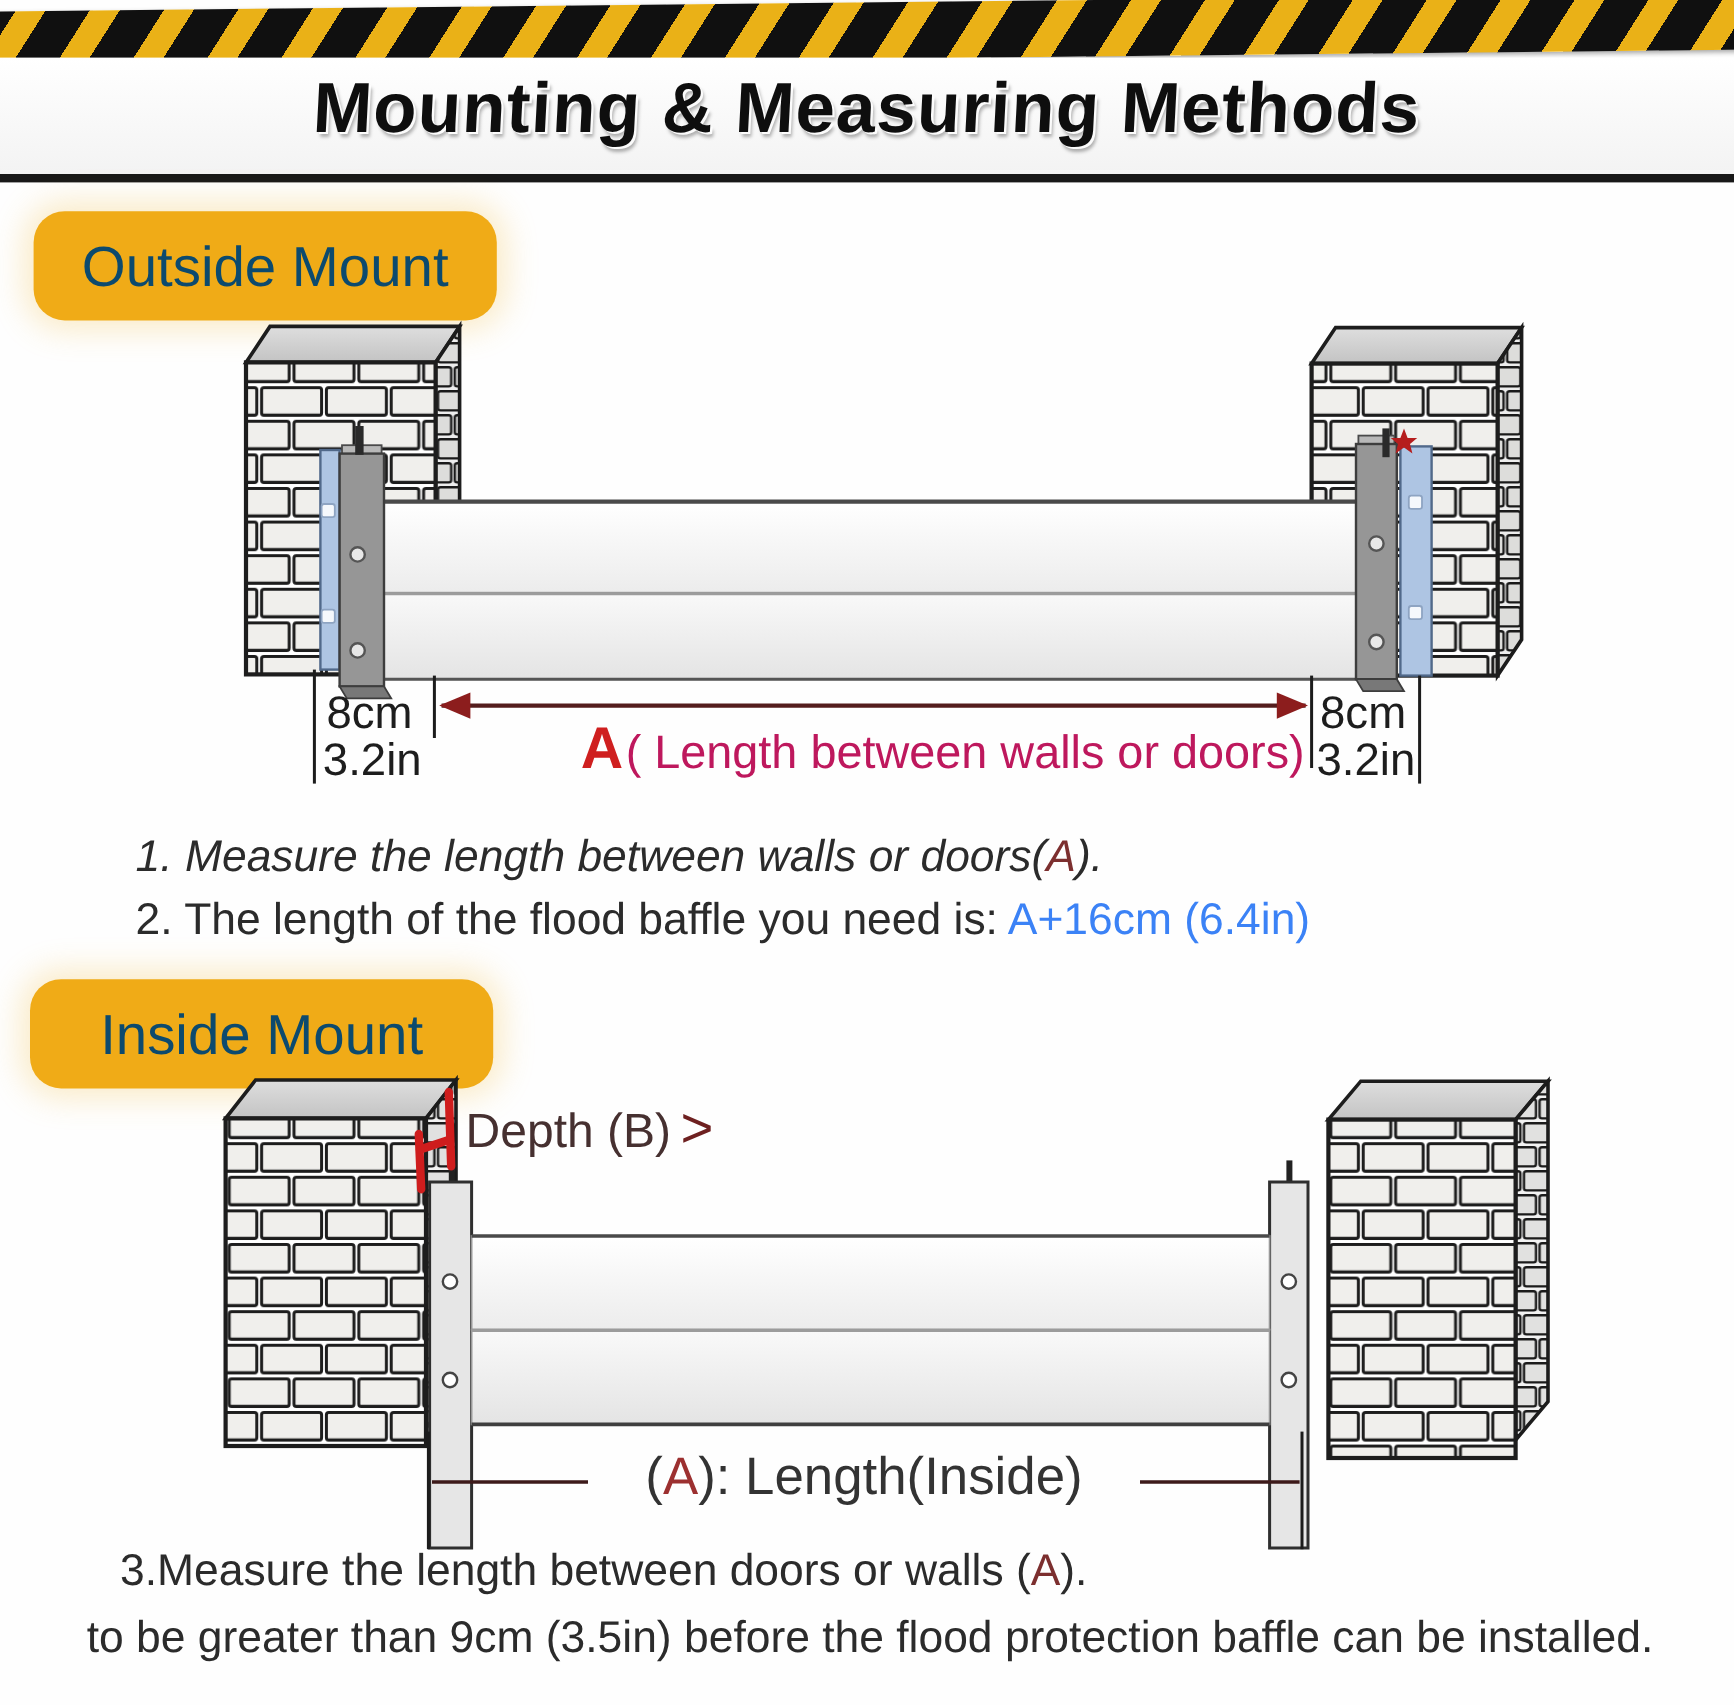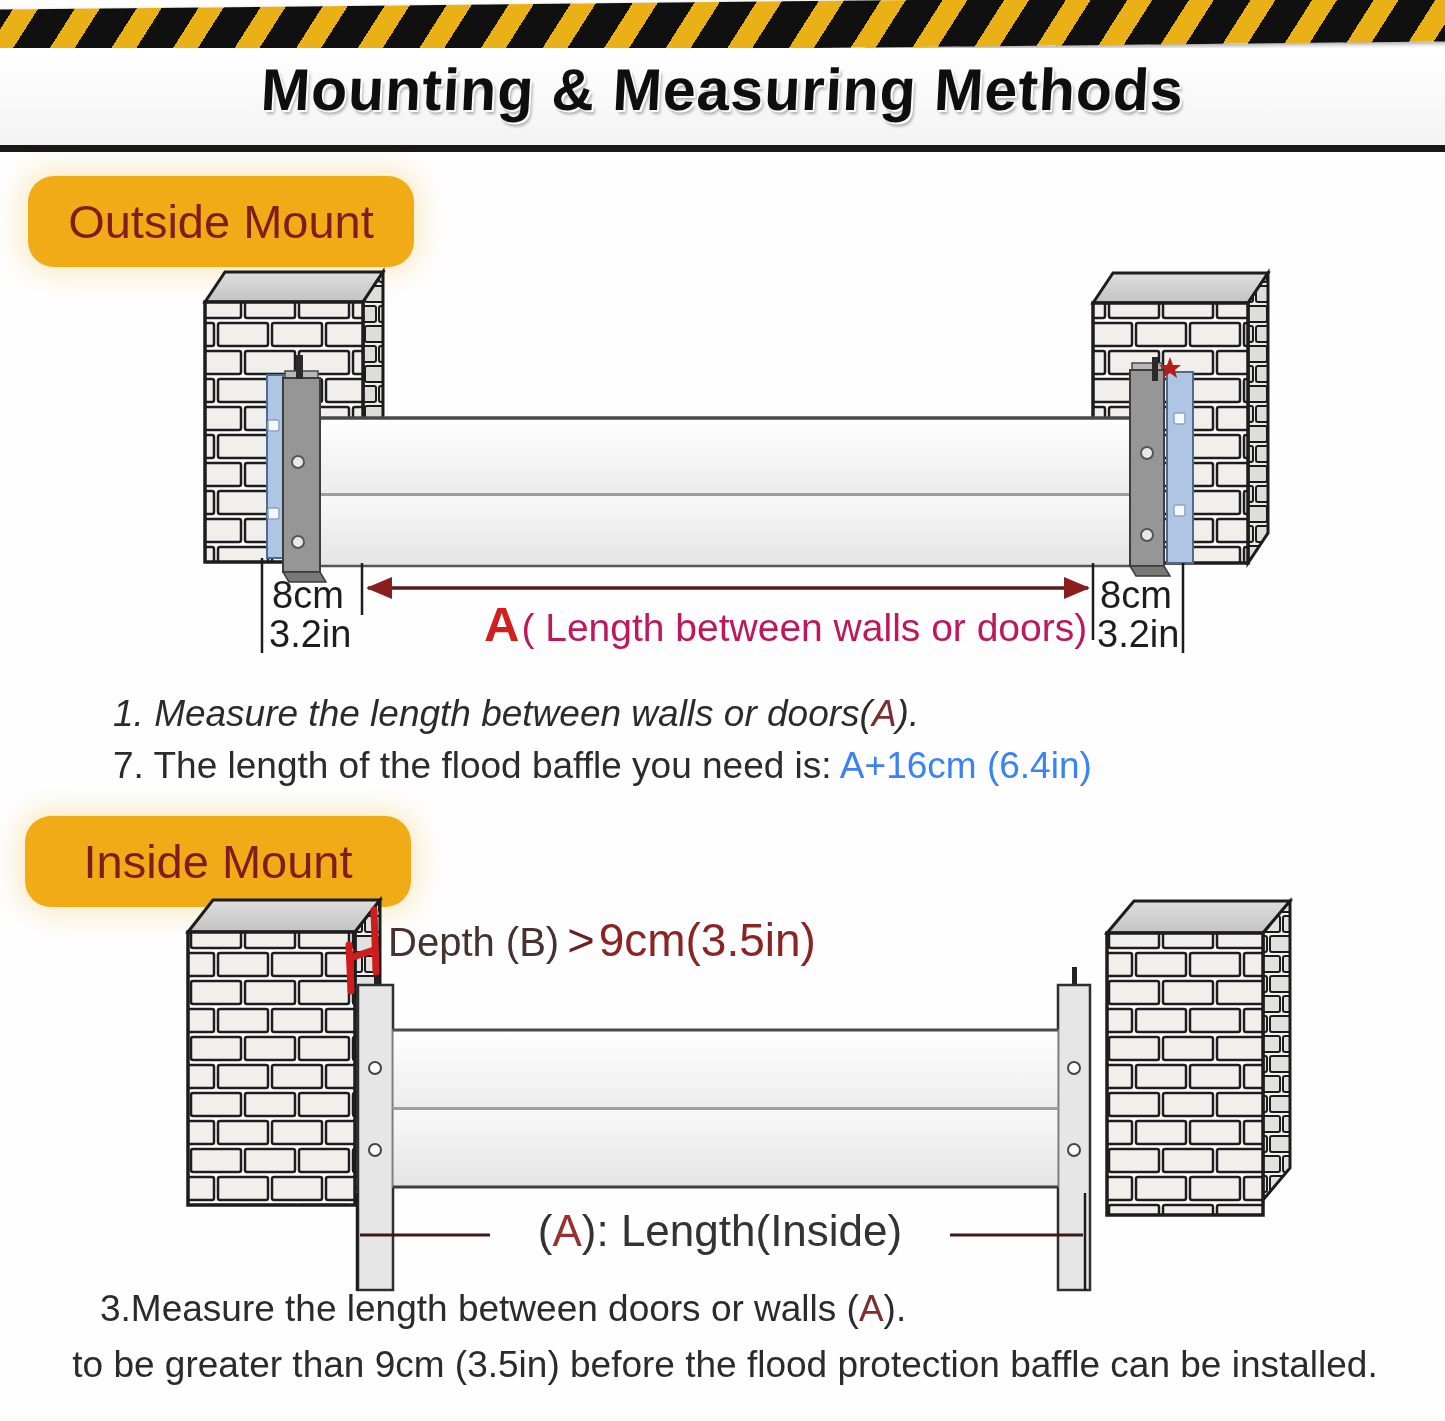--- a/index.html
+++ b/index.html
@@ -14,21 +14,21 @@
         background:linear-gradient(180deg,#ffffff 0%,#f3f3f3 100%);}
   .page-title{position:absolute;left:0;top:56px;width:1445px;text-align:center;
         font-size:59px;font-weight:700;letter-spacing:1px;color:#0e0e0e;
         transform:skewX(-3deg);
         text-shadow:2px 2px 0 rgba(255,255,255,.95), 3px 4px 3px rgba(0,0,0,.30);}
   .header-line{position:absolute;left:0;top:145px;width:1445px;height:7px;background:#181818;}
 
   
   .badge{position:absolute;width:386px;height:91px;background:#f0ab17;border-radius:26px;
         display:flex;align-items:center;justify-content:center;
-        font-size:47px;font-weight:500;color:#7f1d1d;
+        font-size:47px;font-weight:500;color:#0c4a6e;
         box-shadow:0 0 26px 8px rgba(240,185,60,.28);}
 
   
   .abs{position:absolute;}
   .dim{font-size:38px;color:#1d1d1d;white-space:nowrap;}
   .span-label{display:flex;align-items:baseline;white-space:nowrap;}
   .span-label .big-a{font-size:49px;font-weight:700;color:#cf1f1f;margin-right:2px;}
   .span-label .rest{font-size:39px;color:#be185d;}
   .depth-label{display:flex;align-items:baseline;white-space:nowrap;}
   .depth-label .d1{font-size:40px;color:#463030;}
@@ -162,21 +162,21 @@
   <div class="abs dim" style="left:1097px;top:613px;">3.2in</div>
   <div class="abs span-label" style="left:484px;top:596px;">
     <span class="big-a">A</span>
     <span class="rest">( Length between walls or doors)</span>
   </div>
 
   <div class="abs step" style="left:113px;top:693px;font-style:italic;">
     <span>1. Measure the length between walls or doors(</span><span class="emA">A</span><span>).</span>
   </div>
   <div class="abs step" style="left:113px;top:745px;">
-    <span>7. The length of the flood baffle you need is: </span><span class="em">A+16cm (6.4in)</span>
+    <span>2. The length of the flood baffle you need is: </span><span class="em">A+16cm (6.4in)</span>
   </div>
 
   <div class="badge" style="left:25px;top:816px;">
     <span>Inside Mount</span>
   </div>
 
   <svg class="abs" style="left:0;top:895px;" width="1445" height="400" viewBox="0 0 1445 400">
 
     <g>
       <polygon points="188,37 213,5 380,5 355,37" fill="url(#topG)" stroke="#1d1d1d" stroke-width="3"></polygon>
@@ -223,21 +223,20 @@
       <line x1="357" y1="298" x2="357" y2="396" stroke="#1c1c1c" stroke-width="2.5"></line>
       <line x1="1085" y1="298" x2="1085" y2="396" stroke="#1c1c1c" stroke-width="2.5"></line>
       <line x1="360" y1="340" x2="490" y2="340" stroke="#3d1a1a" stroke-width="3"></line>
       <line x1="950" y1="340" x2="1083" y2="340" stroke="#3d1a1a" stroke-width="3"></line>
     </g>
   </svg>
 
   <div class="abs depth-label" style="left:388px;top:912px;">
     <span class="d1">Depth (B) </span>
     <span class="gt">&gt;</span>
-    <span class="d2">9cm(3.5in)</span>
   </div>
   <div class="abs len-label" style="left:420px;top:1206px;width:600px;">
     <span>(</span><span class="em">A</span><span>): Length(Inside)</span>
   </div>
 
   <div class="abs step" style="left:100px;top:1288px;">
     <span>3.Measure the length between doors or walls (</span><span class="emA">A</span><span>).</span>
   </div>
   <div class="wrapblock" style="left:45px;top:1343px;width:1360px;">
     <div>to be greater than 9cm (3.5in) before the flood protection baffle can be installed.</div>

